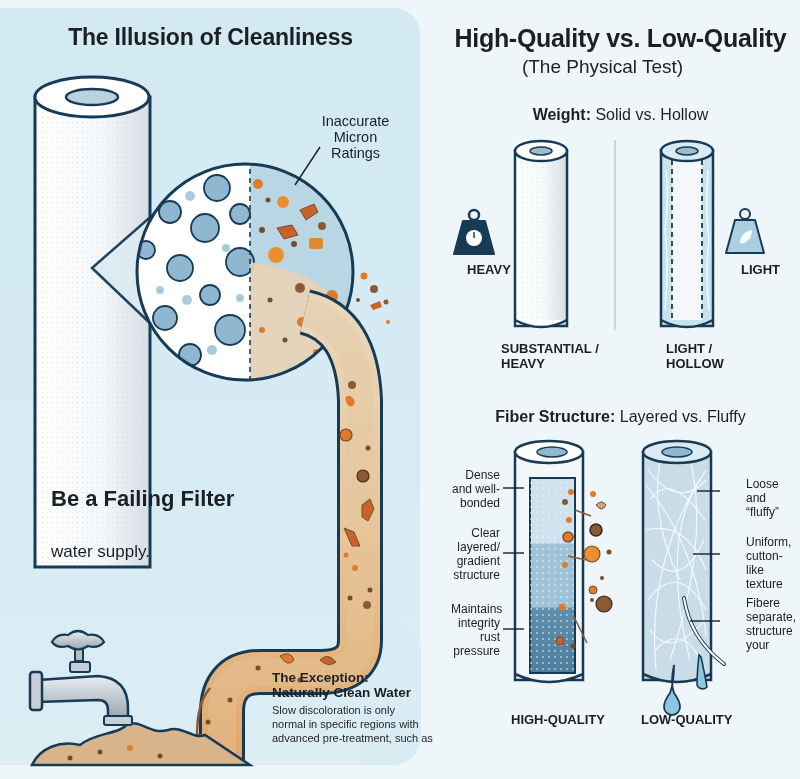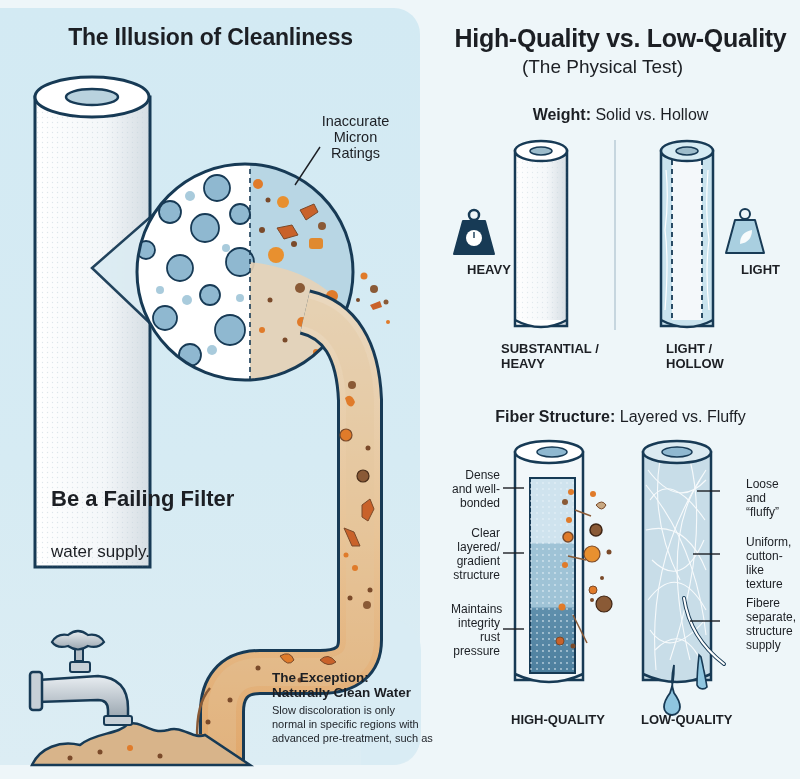--- a/index.html
+++ b/index.html
@@ -393,17 +393,17 @@
 </div>
 <div class="abs side-lbl" style="left:725px; top:535px; width:75px;">
   <div>Uniform,</div>
   <div>cutton-like</div>
   <div>texture</div>
 </div>
 <div class="abs side-lbl" style="left:725px; top:596px; width:75px;">
   <div>Fibere</div>
   <div>separate,</div>
   <div>structure</div>
-  <div>supply</div>
+  <div>your</div>
 </div>
 
 <div class="abs quality-lbl" style="left:490px; top:712px; width:120px;">HIGH-QUALITY</div>
 <div class="abs quality-lbl" style="left:620px; top:712px; width:115px;">LOW-QUALITY</div>
 
 </body></html>

